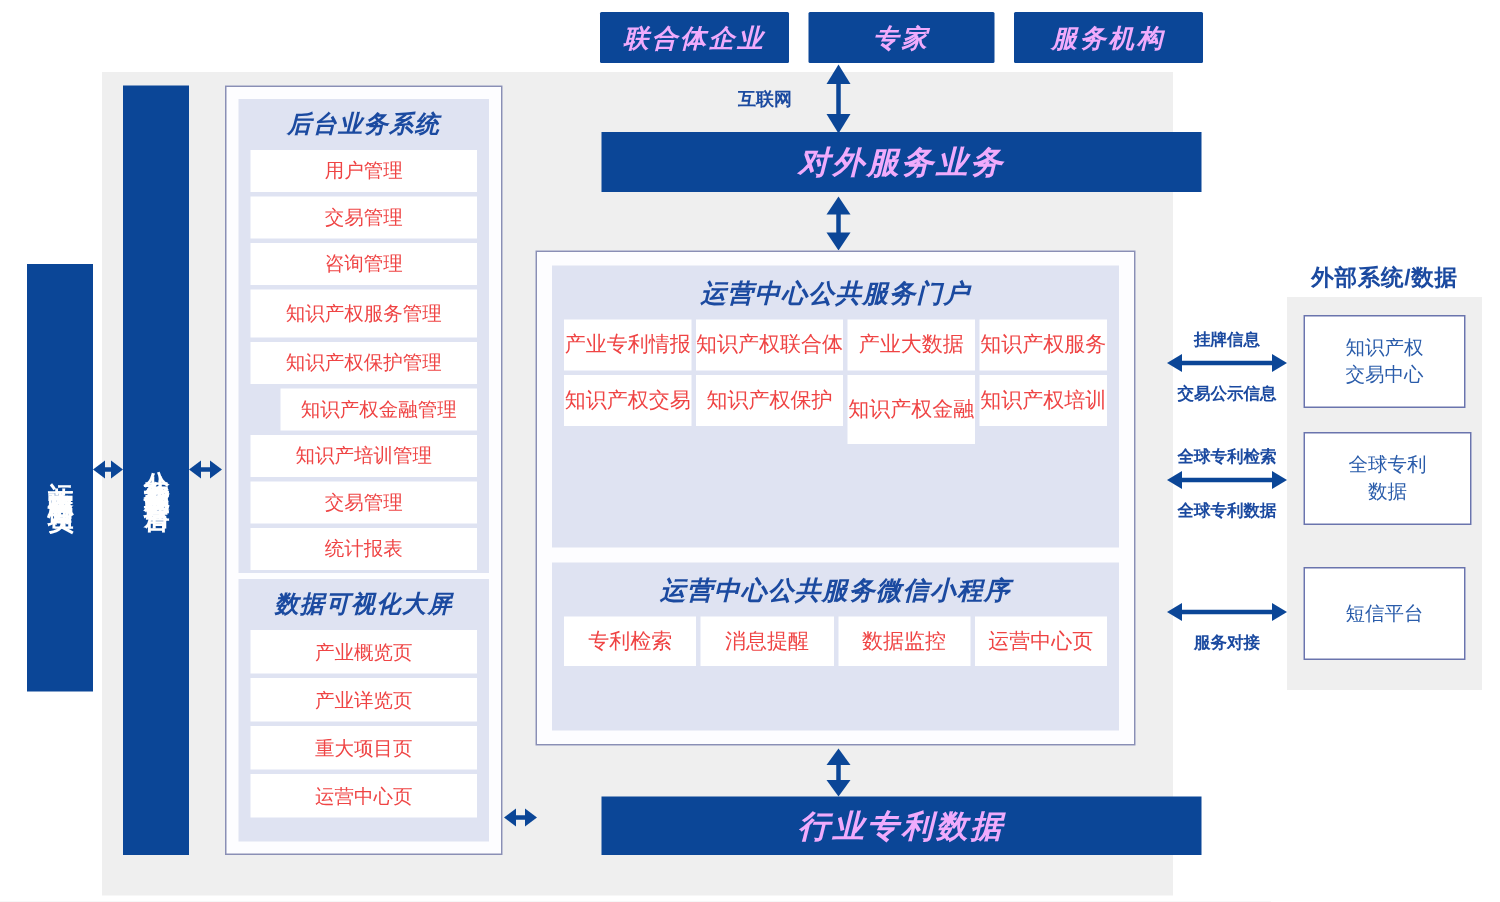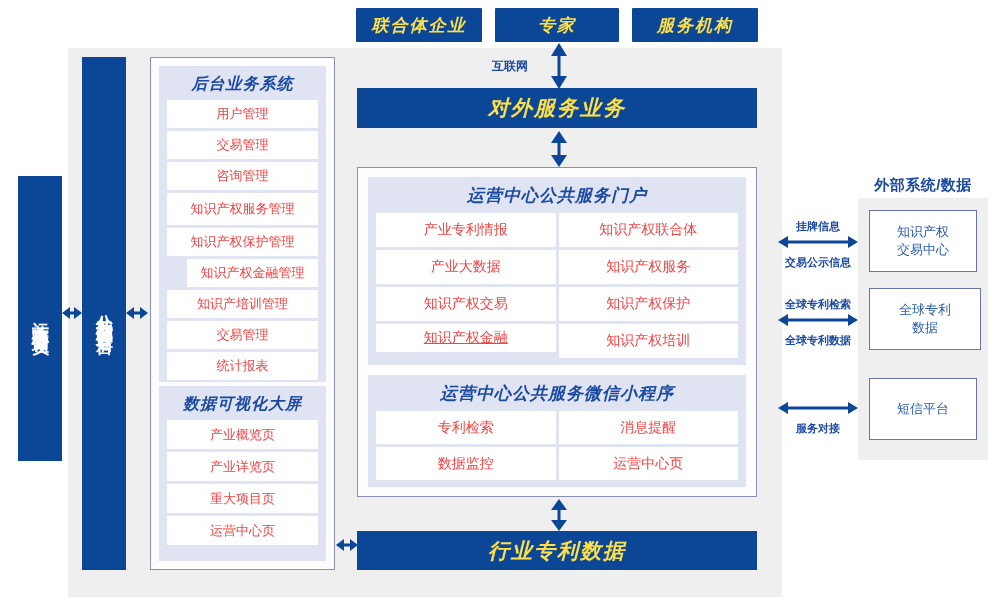--- a/index.html
+++ b/index.html
@@ -10,26 +10,27 @@
     color:#2a5caa;
     overflow:hidden;
     position:relative;
   }
   .canvas{position:absolute;left:0;top:0;width:1000px;height:601px;}
 
   
   .bluebar{
     position:absolute;
     background:#0b4697;
-    color:#fde047;
+    color:#f0abfc;
     font-weight:bold;
     font-style:italic;
     display:flex;align-items:center;justify-content:center;
     letter-spacing:2px;
     box-sizing:border-box;
+    margin-left:44px;
   }
 
   
   .actor{height:34px;font-size:17px;border-radius:1px;}
 
   
   .grayframe{
     position:absolute;left:68px;top:48px;width:714px;height:549px;
     background:#efefef;
   }
@@ -73,21 +74,21 @@
   }
   .cards{display:flex;flex-direction:column;gap:3px;}
   .card{
     background:#ffffff;
     color:#ef4444;
     text-align:center;
     display:flex;align-items:center;justify-content:center;
     box-sizing:border-box;
     white-space:nowrap;
   }
-  .grid2{display:grid;grid-template-columns:1fr 1fr;gap:3px;}
+  .grid2{display:grid;grid-template-columns:1fr 1fr 1fr 1fr;gap:3px;}
 
   
   .extpanel{
     position:absolute;left:858px;top:198px;width:130px;height:262px;
     background:#efefef;
   }
   .ext-title{
     position:absolute;left:858px;top:176px;width:130px;
     text-align:center;font-weight:bold;font-size:15px;color:#1b4aa0;
     letter-spacing:0.5px;
@@ -263,21 +264,21 @@
         </div>
       <div class="card" style="height:34px;font-size:14px;">
         <span>知识产权服务</span>
         </div>
       <div class="card" style="height:34px;font-size:14px;">
         <span>知识产权交易</span>
         </div>
       <div class="card" style="height:34px;font-size:14px;">
         <span>知识产权保护</span>
         </div>
-      <div class="card" style="height:28px;font-size:14px;text-decoration:underline;">
+      <div class="card" style="height:46px;font-size:14px;">
         <span>知识产权金融</span>
         </div>
       <div class="card" style="height:34px;font-size:14px;">
         <span>知识产权培训</span>
         </div>
     </div>
   </div>
 
   <div class="panel" style="left:368px;top:375px;width:378px;height:112px;">
     <div class="panel-title" style="font-size:17px;height:30px;">运营中心公共服务微信小程序</div>

